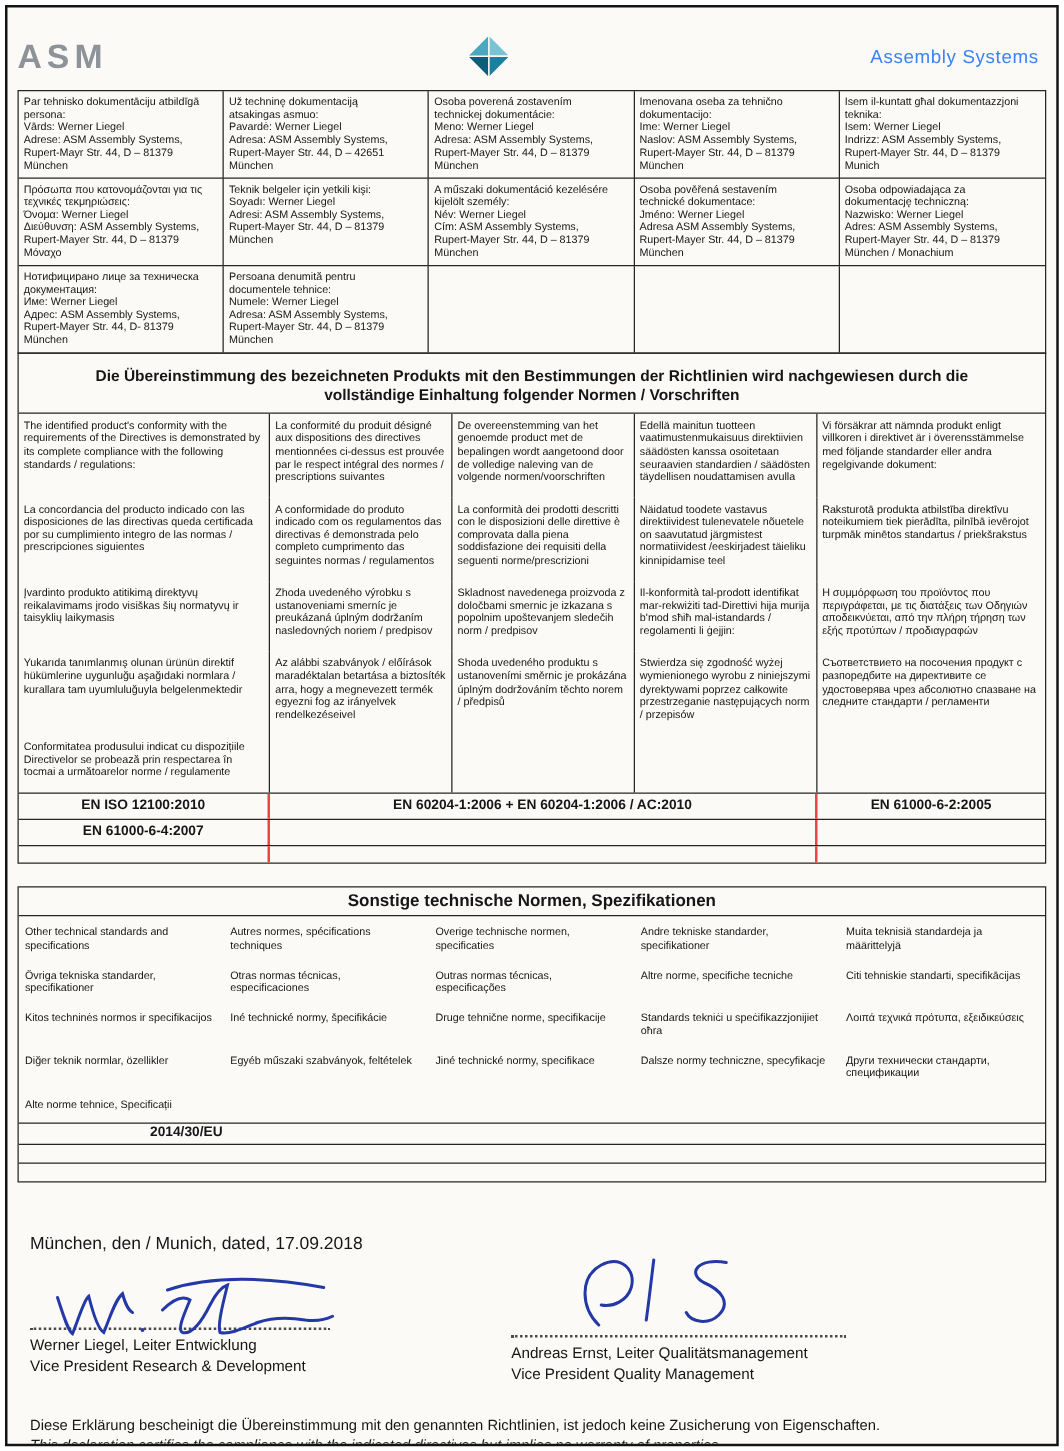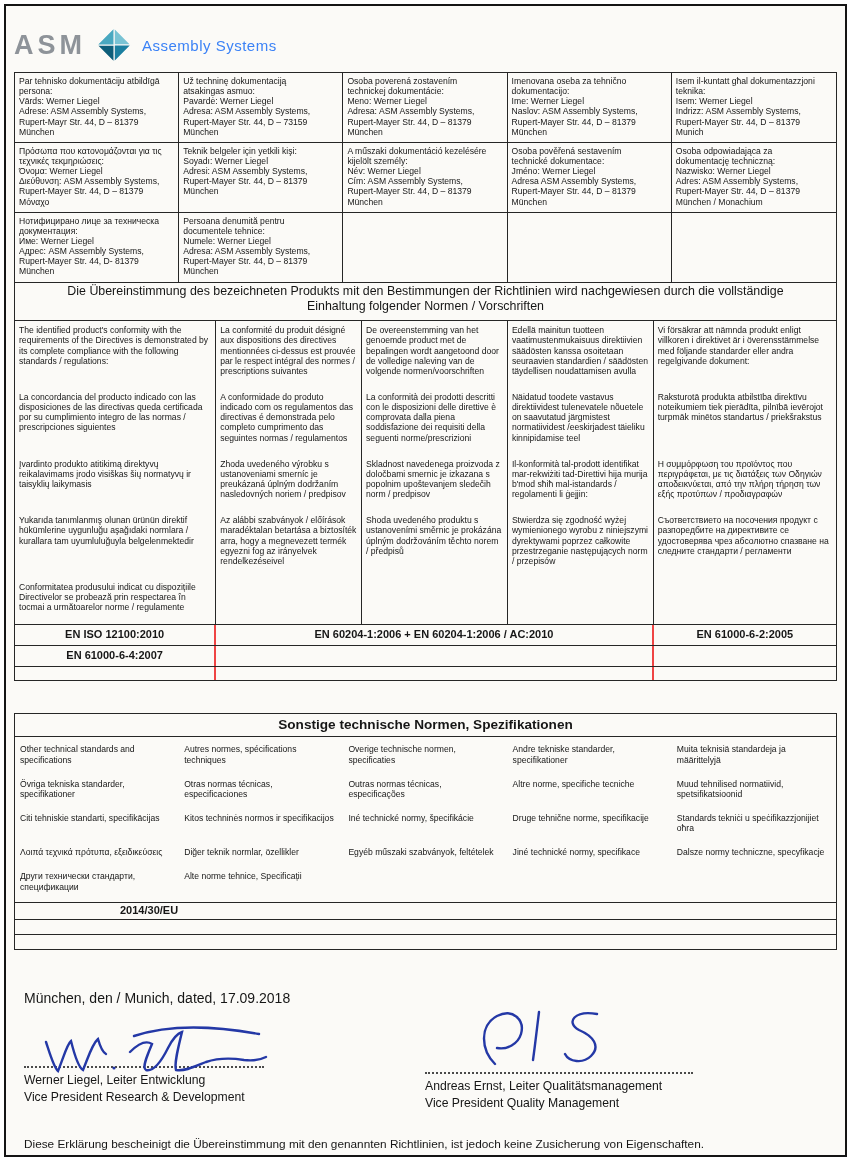--- a/index.html
+++ b/index.html
@@ -2,61 +2,61 @@
 <html lang="de"><head>
 <meta charset="utf-8">
 <style>
   * { margin:0; padding:0; box-sizing:border-box; }
   html,body { width:851px; height:1161px; overflow:hidden; }
   body { background:#ffffff; font-family:"Liberation Sans", sans-serif; color:#161616; }
   .page { position:relative; width:843px; height:1153px; margin:4px; background:#fbfaf7;
           border:2px solid #141414; padding:0 8px; overflow:hidden; }
 
   
-  .logo-row { display:flex; justify-content:flex-start; align-items:center; margin-top:18px; height:42px; padding-right:6px; }
+  .logo-row { display:flex; justify-content:space-between; align-items:center; margin-top:18px; height:42px; padding-right:6px; }
   .logo-asm { font-size:27px; font-weight:600; letter-spacing:4px; color:#8e9399; margin-right:10px; }
   .logo-diamond { width:36px; height:36px; margin-right:10px; }
   .logo-sub { font-size:15px; color:#3b82f6; letter-spacing:0.5px; }
 
   
   .cell-sm { font-size:8.6px; line-height:1.18; }
 
   
   .contact-table { display:grid; grid-template-columns:repeat(5,1fr); border:1px solid #262626; margin-top:6px; }
   .contact-table .cell { border-right:1px solid #262626; border-bottom:1px solid #262626;
         padding:3px 4px 5px 4px; white-space:pre-line; min-height:64px; }
   .contact-table .cell:nth-child(5n) { border-right:none; }
   .contact-table .cell:nth-child(n+11) { border-bottom:none; }
 
   
   .main-block { border:1px solid #262626; margin-top:-1px; }
-  .main-header { font-weight:normal; text-align:center; font-size:12.4px; line-height:1.28;
-        padding:1px 26px 5px; border-bottom:1px solid #262626; }
+  .main-header { font-weight:bold; text-align:center; font-size:12.4px; line-height:1.28;
+        padding:11px 26px 5px; border-bottom:1px solid #262626; }
   .conf-grid { display:grid; grid-template-columns:1.38fr 1fr 1fr 1fr 1.25fr; }
   .conf-grid .cell { border-right:1px solid #262626; padding:4px 4px 12px 4px; }
   .conf-grid .cell:nth-child(5n) { border-right:none; }
 
   .std-row { display:grid; grid-template-columns:1.38fr 3fr 1.25fr; border-top:1px solid #262626; }
   .std-row .scell { border-right:2px solid #ef4444; text-align:center; font-weight:bold;
         font-size:11px; padding:3px 2px 4px; min-height:20px; }
   .std-row .scell:last-child { border-right:none; }
   .std-row.empty .scell { min-height:13px; padding:0; }
 
   
-  .sonst-block { border:1px solid #262626; margin-top:32px; }
+  .sonst-block { border:1px solid #262626; margin-top:18px; }
   .sonst-header { text-align:center; font-weight:bold; font-size:13.6px; padding:3px 0 4px; border-bottom:1px solid #262626; }
   .sonst-grid { display:grid; grid-template-columns:repeat(5,1fr); padding-top:3px; }
   .sonst-grid .cell { padding:4px 8px 10px 5px; }
   .dir-row { border-top:1px solid #262626; min-height:17px; font-weight:bold; font-size:11px;
         padding:1px 0 2px 105px; }
   .dir-row.empty { min-height:15px; }
 
   
   .date-line { margin:40px 0 0 10px; font-size:14px; }
-  .sig-row { display:flex; margin-top:4px;gap:16px; }
+  .sig-row { display:flex; margin-top:4px; }
   .sig-col-left { flex:0 0 395px; padding-left:10px; }
   .sig-col-right { flex:0 0 310px; }
   .sig-svg-left { display:block; margin:4px 0 -16px 10px; }
   .sig-svg-right { display:block; margin:-4px 0 -6px 42px; }
   .dotline { height:0; border-bottom:2px dotted #4a4a4a; margin-bottom:4px; }
   .dotline.l { width:240px; }
   .dotline.r { width:268px; }
   .sig-name { font-size:12.2px; padding-top:1px; }
   .sig-title { font-size:12.2px; padding-top:3px; }
 
@@ -84,21 +84,21 @@
     <div class="cell cell-sm">Par tehnisko dokumentāciju atbildīgā
 persona:
 Vārds: Werner Liegel
 Adrese: ASM Assembly Systems,
 Rupert-Mayr Str. 44, D – 81379
 München</div>
     <div class="cell cell-sm">Už techninę dokumentaciją
 atsakingas asmuo:
 Pavardė: Werner Liegel
 Adresa: ASM Assembly Systems,
-Rupert-Mayer Str. 44, D – 73159
+Rupert-Mayer Str. 44, D – 42651
 München</div>
     <div class="cell cell-sm">Osoba poverená zostavením
 technickej dokumentácie:
 Meno: Werner Liegel
 Adresa: ASM Assembly Systems,
 Rupert-Mayer Str. 44, D – 81379
 München</div>
     <div class="cell cell-sm">Imenovana oseba za tehnično
 dokumentacijo:
 Ime: Werner Liegel
@@ -206,21 +206,20 @@
     <div class="sonst-grid">
       <div class="cell cell-sm">Other technical standards and specifications</div>
       <div class="cell cell-sm">Autres normes, spécifications techniques</div>
       <div class="cell cell-sm">Overige technische normen, specificaties</div>
       <div class="cell cell-sm">Andre tekniske standarder, specifikationer</div>
       <div class="cell cell-sm">Muita teknisiä standardeja ja määrittelyjä</div>
       <div class="cell cell-sm">Övriga tekniska standarder, specifikationer</div>
       <div class="cell cell-sm">Otras normas técnicas, especificaciones</div>
       <div class="cell cell-sm">Outras normas técnicas, especificações</div>
       <div class="cell cell-sm">Altre norme, specifiche tecniche</div>
-      <div class="cell cell-sm">Muud tehnilised normatiivid, spetsifikatsioonid</div>
       <div class="cell cell-sm">Citi tehniskie standarti, specifikācijas</div>
       <div class="cell cell-sm">Kitos techninės normos ir specifikacijos</div>
       <div class="cell cell-sm">Iné technické normy, špecifikácie</div>
       <div class="cell cell-sm">Druge tehnične norme, specifikacije</div>
       <div class="cell cell-sm">Standards tekniċi u speċifikazzjonijiet oħra</div>
       <div class="cell cell-sm">Λοιπά τεχνικά πρότυπα, εξειδικεύσεις</div>
       <div class="cell cell-sm">Diğer teknik normlar, özellikler</div>
       <div class="cell cell-sm">Egyéb műszaki szabványok, feltételek</div>
       <div class="cell cell-sm">Jiné technické normy, specifikace</div>
       <div class="cell cell-sm">Dalsze normy techniczne, specyfikacje</div>

